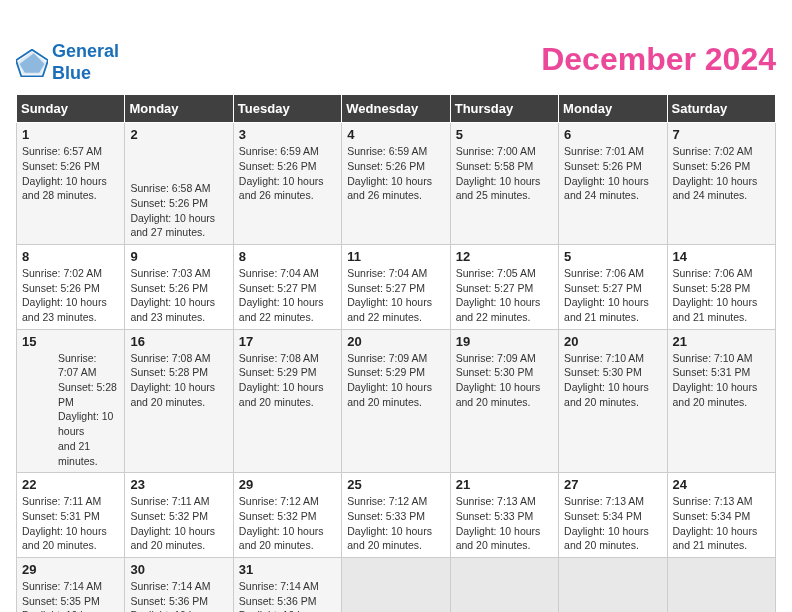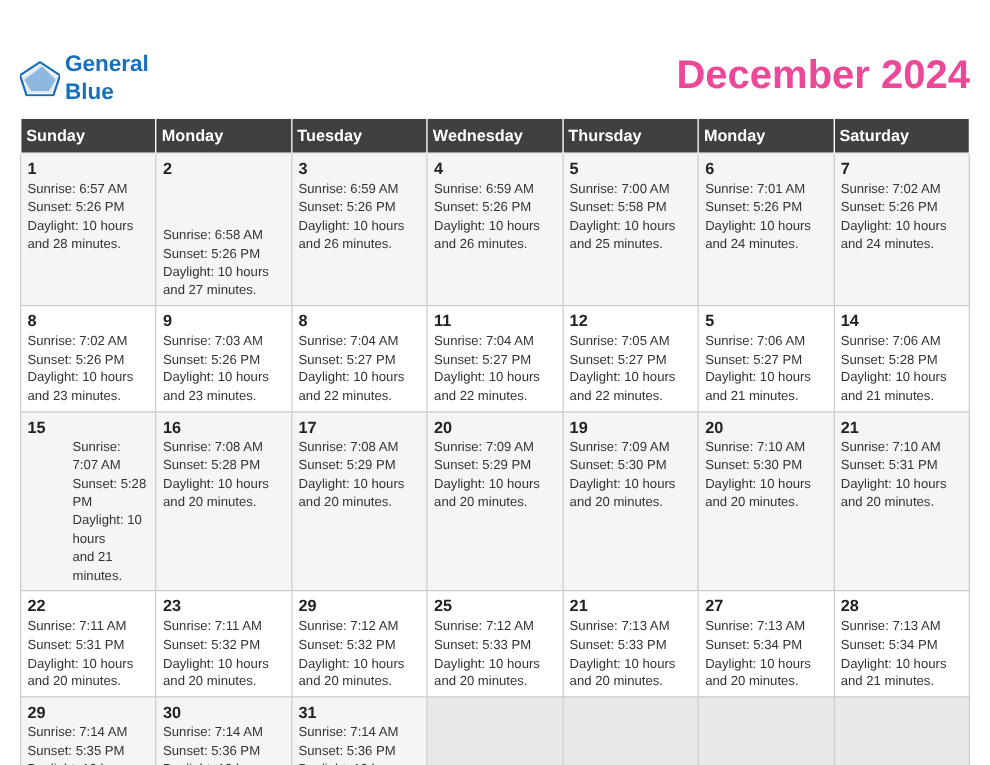--- a/index.html
+++ b/index.html
@@ -314,21 +314,21 @@
 and 20 minutes.</div>
         </td>
         <td>
           <span class="day-num">27</span>
           <div class="day-info" style="white-space: pre-line;">Sunrise: 7:13 AM
 Sunset: 5:34 PM
 Daylight: 10 hours
 and 20 minutes.</div>
         </td>
         <td>
-          <span class="day-num">28</span>
+          <span class="day-num">24</span>
           <div class="day-info" style="white-space: pre-line;">Sunrise: 7:13 AM
 Sunset: 5:34 PM
 Daylight: 10 hours
 and 21 minutes.</div>
         </td>
       </tr>
       <tr>
         <td>
           <span class="day-num">29</span>
           <div class="day-info" style="white-space: pre-line;">Sunrise: 7:14 AM

